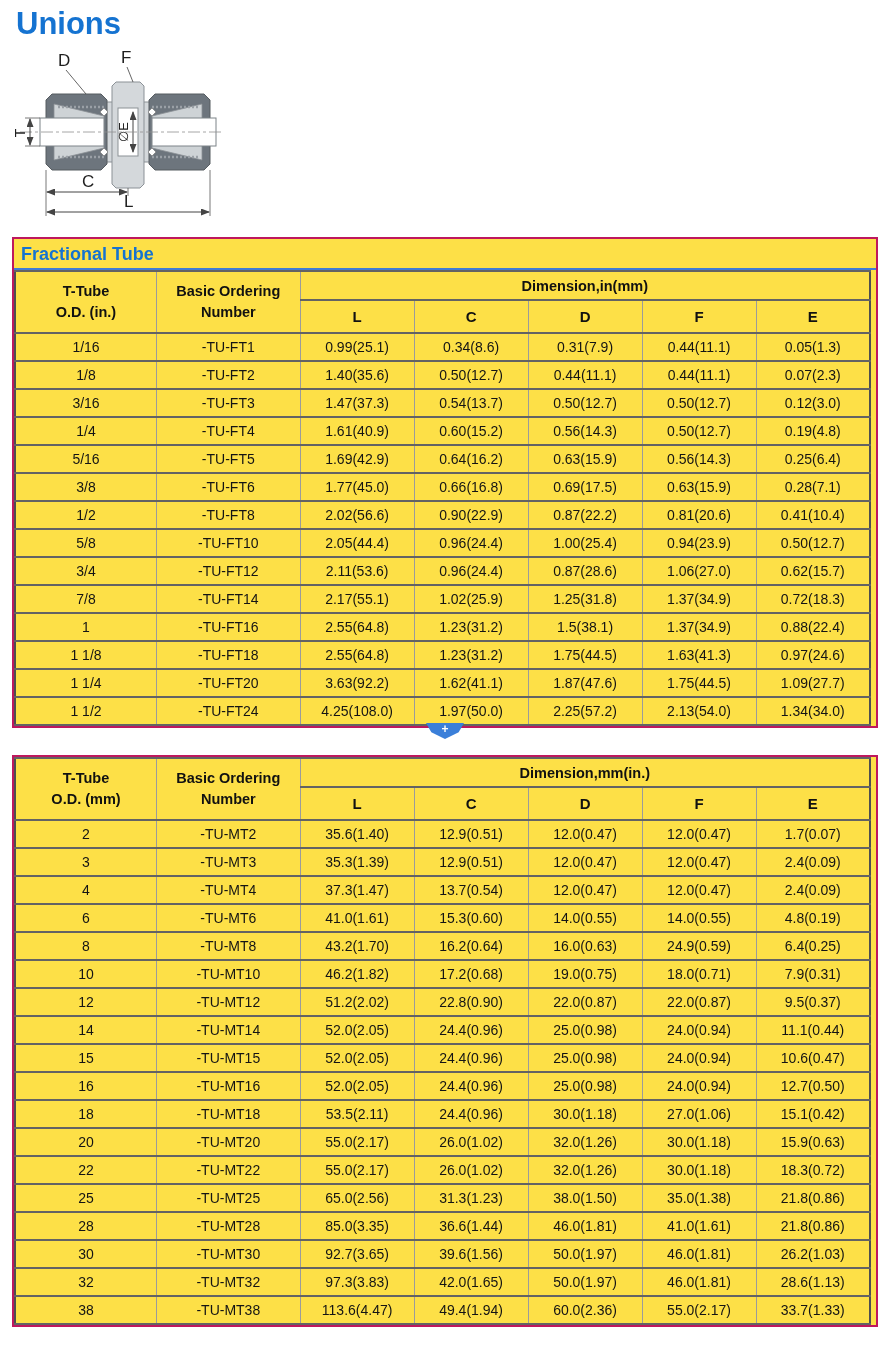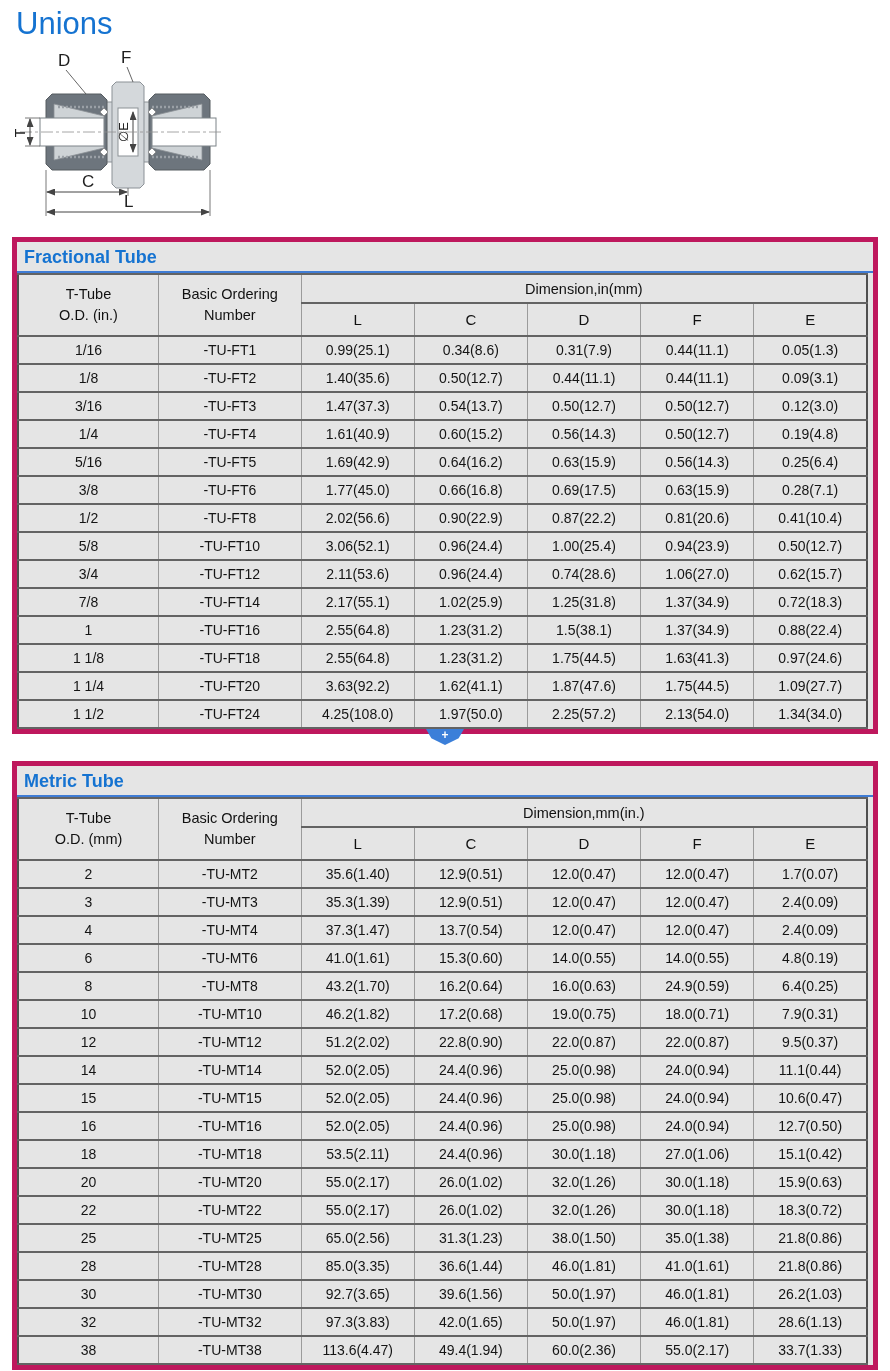--- a/index.html
+++ b/index.html
@@ -3,30 +3,30 @@
 <meta charset="utf-8">
 <style>
   html,body { margin:0; padding:0; background:#ffffff; }
   body {
     width:890px; height:1371px; overflow:hidden;
     font-family:"Liberation Sans", sans-serif;
     color:#1a1a1a;
   }
   .page-title {
     margin:6px 0 0 16px;
-    font-size:31px; font-weight:400; letter-spacing:0px;
+    font-size:31px; font-weight:700; letter-spacing:0px;
     color:#1573d1;
   }
   .diagram-wrap { margin:2px 0 0 14px; }
   svg text { font-family:"Liberation Sans", sans-serif; fill:#1f1f1f; }
 
   .tablock {
     margin:0 12px;
-    border:5px solid #be185d;
-    background:#e5e5e5;
+    border:2px solid #be185d;
+    background:#fde047;
   }
   .tablock.first { margin-top:7px; }
   .tablock.second { margin-top:27px; }
   .tab-title {
     font-size:18px; font-weight:700; color:#1573d1;
     padding:4px 8px 3px 7px;
     border-bottom:2px solid #3f7cd5;
     line-height:22px;
   }
   table.spec {
@@ -39,21 +39,21 @@
   table.spec col.c1 { width:16.55%; }
   table.spec col.c2 { width:16.8%; }
   table.spec col.cd { width:13.33%; }
   table.spec th, table.spec td {
     border-left:1px solid #9b9b9b; border-right:1px solid #9b9b9b;
     border-top:2px solid #636363; border-bottom:2px solid #636363;
     text-align:center; vertical-align:middle;
     padding:0 2px;
     font-size:14px;
   }
-  table.spec thead th { font-weight:400; font-size:14.5px; color:#111; }
+  table.spec thead th { font-weight:700; font-size:14.5px; color:#111; }
   table.spec thead tr.group th.span { height:27px; border-bottom:1px solid #9b9b9b; }
   table.spec thead th.twoline { line-height:21px; }
   table.spec thead tr.sub th { height:31px; font-size:15px; }
   table.spec tbody td { height:26px; color:#141414; }
 
   .plusrow { height:0; position:relative; z-index:3; display:flex; justify-content:center; }
   .plusbtn {
     position:relative; top:-5px;
     width:38px; height:16px;
     border:none; cursor:pointer;
@@ -167,21 +167,21 @@
           <td>0.44(11.1)</td>
           <td>0.05(1.3)</td>
         </tr>
         <tr>
           <td>1/8</td>
           <td>-TU-FT2</td>
           <td>1.40(35.6)</td>
           <td>0.50(12.7)</td>
           <td>0.44(11.1)</td>
           <td>0.44(11.1)</td>
-          <td>0.09(3.1)</td>
+          <td>0.07(2.3)</td>
         </tr>
         <tr>
           <td>3/16</td>
           <td>-TU-FT3</td>
           <td>1.47(37.3)</td>
           <td>0.54(13.7)</td>
           <td>0.50(12.7)</td>
           <td>0.50(12.7)</td>
           <td>0.12(3.0)</td>
         </tr>
@@ -217,32 +217,32 @@
           <td>-TU-FT8</td>
           <td>2.02(56.6)</td>
           <td>0.90(22.9)</td>
           <td>0.87(22.2)</td>
           <td>0.81(20.6)</td>
           <td>0.41(10.4)</td>
         </tr>
         <tr>
           <td>5/8</td>
           <td>-TU-FT10</td>
-          <td>3.06(52.1)</td>
+          <td>2.05(44.4)</td>
           <td>0.96(24.4)</td>
           <td>1.00(25.4)</td>
           <td>0.94(23.9)</td>
           <td>0.50(12.7)</td>
         </tr>
         <tr>
           <td>3/4</td>
           <td>-TU-FT12</td>
           <td>2.11(53.6)</td>
           <td>0.96(24.4)</td>
-          <td>0.74(28.6)</td>
+          <td>0.87(28.6)</td>
           <td>1.06(27.0)</td>
           <td>0.62(15.7)</td>
         </tr>
         <tr>
           <td>7/8</td>
           <td>-TU-FT14</td>
           <td>2.17(55.1)</td>
           <td>1.02(25.9)</td>
           <td>1.25(31.8)</td>
           <td>1.37(34.9)</td>
@@ -286,21 +286,20 @@
         </tr>
       </tbody>
   </table>
 </section>
 
 <div class="plusrow">
   <button class="plusbtn">+</button>
 </div>
 
 <section class="tablock second">
-  <div class="tab-title">Metric Tube</div>
   <table class="spec">
     <colgroup>
         <col class="c1">
         <col class="c2">
         <col class="cd">
         <col class="cd">
         <col class="cd">
         <col class="cd">
         <col class="cd">
       </colgroup>

